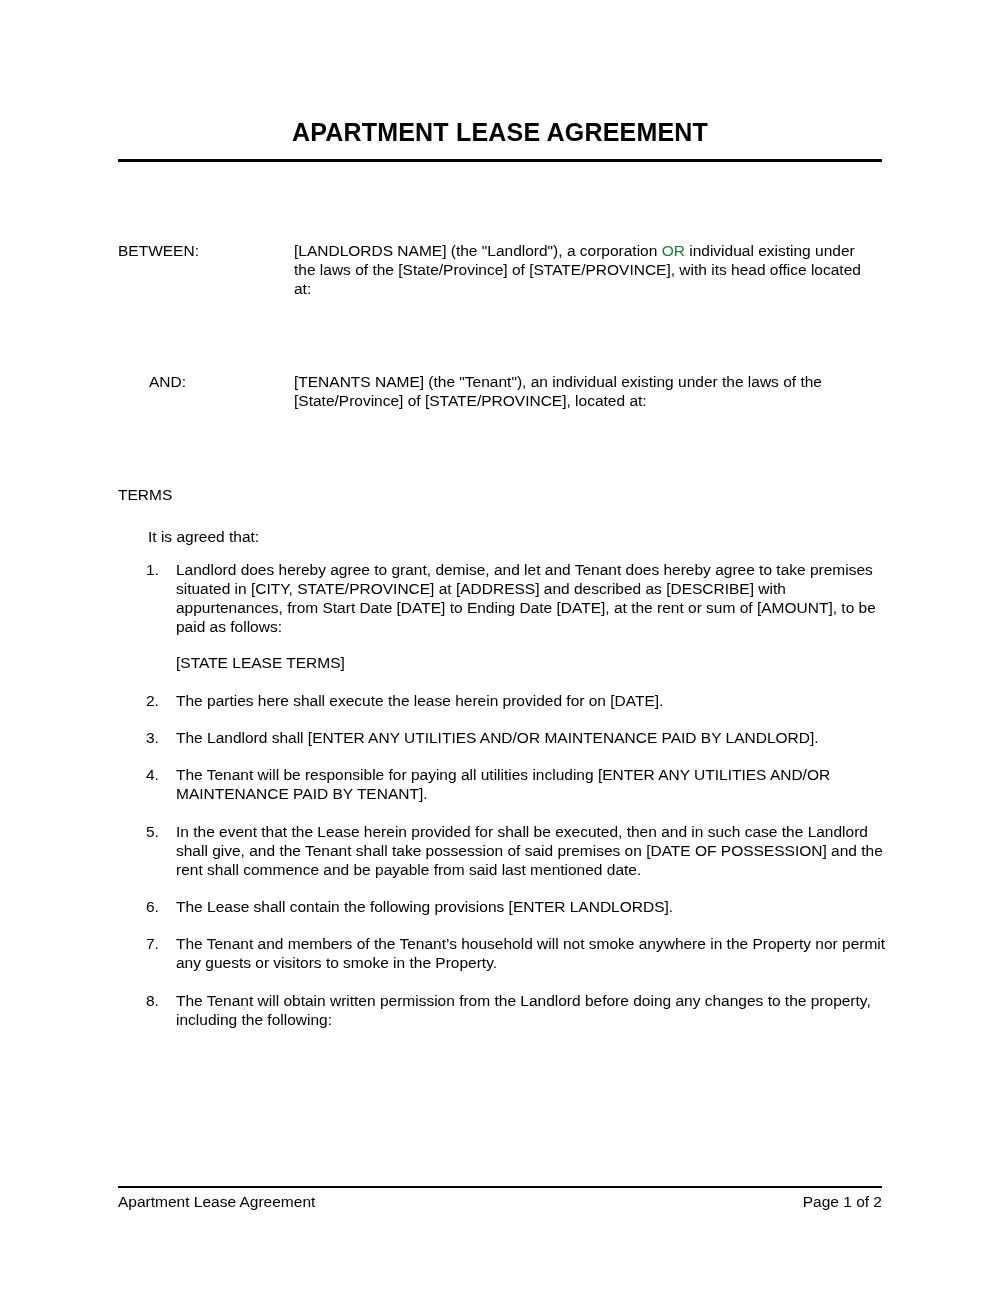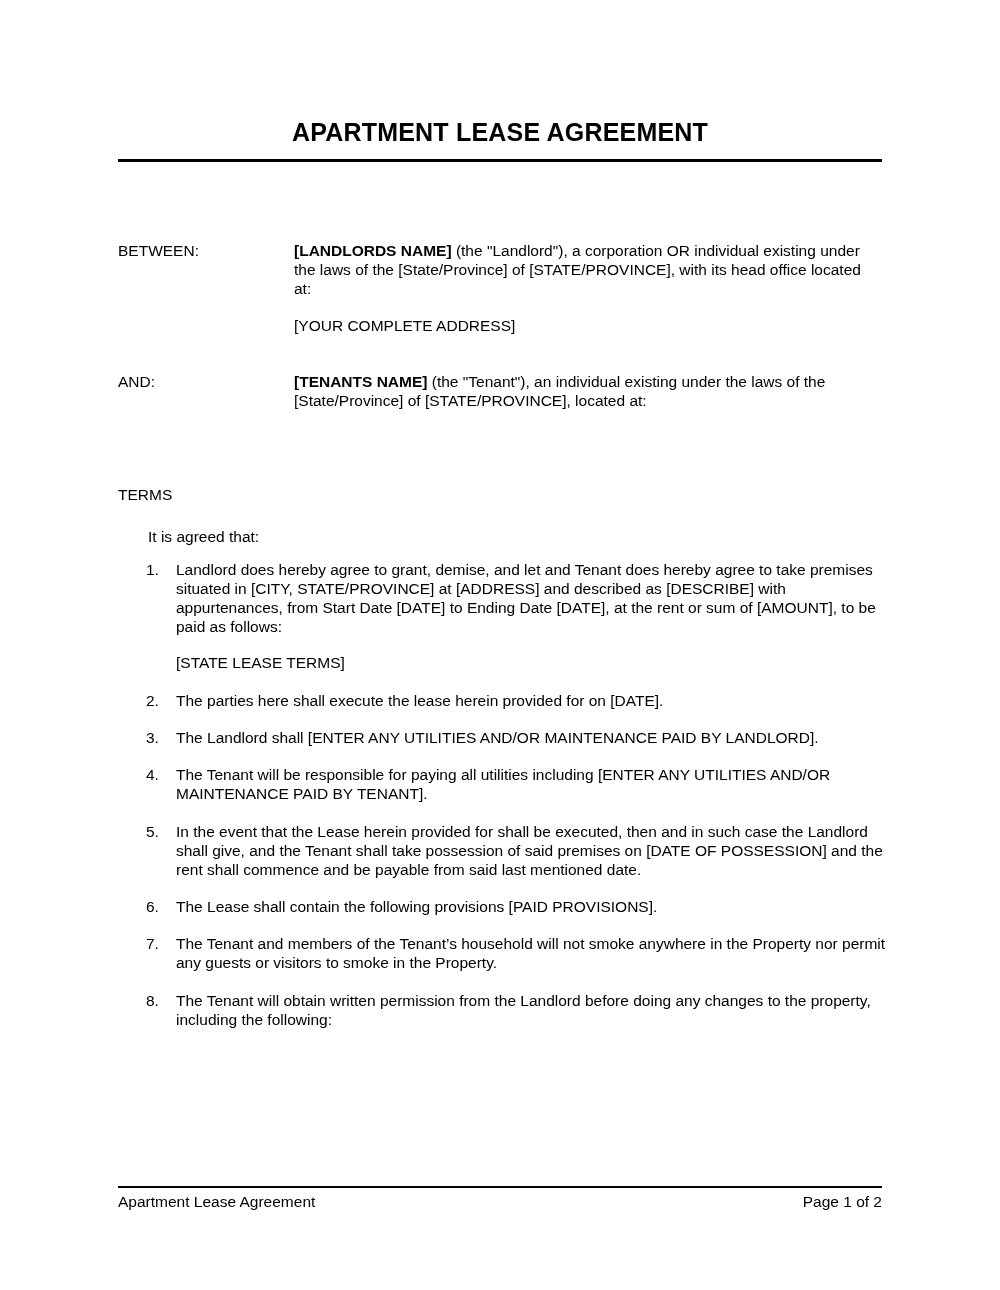--- a/index.html
+++ b/index.html
@@ -3,44 +3,43 @@
 <meta charset="utf-8">
 <style>
   html, body { margin:0; padding:0; background:#fff; }
   body { width:1000px; height:1290px; position:relative; font-family:"Liberation Sans", sans-serif; color:#000; font-size:15.5px; }
   .page { position:absolute; left:118px; top:0; width:764px; height:1290px; }
   .title { position:absolute; top:118px; left:0; width:764px; text-align:center; font-weight:bold; font-size:25px; letter-spacing:0.2px; }
   .title-rule { position:absolute; top:159px; left:0; width:764px; height:3px; background:#000; }
   .p { position:absolute; left:0; line-height:19px; white-space:nowrap; }
   .label { position:absolute; left:0; font-weight:normal; line-height:19px; }
   .party { position:absolute; left:176px; width:580px; line-height:19px; }
-  .b { font-weight:bold; }
-  .gray { color:#000000; }
+  .b { font-weight:normal; }
+  .gray { color:#15803d; }
   .item { position:absolute; left:28px; width:740px; line-height:19px; }
   .num { position:absolute; left:0; width:20px; }
   .txt { position:absolute; left:30px; width:712px; }
   .footer-rule { position:absolute; top:1186px; left:0; width:764px; height:2px; background:#000; }
   .footer-left { position:absolute; top:1192px; left:0; line-height:19px; }
   .footer-right { position:absolute; top:1192px; right:0; line-height:19px; }
 </style>
 </head>
 <body>
 
 <div class="page">
   <div class="title">APARTMENT LEASE AGREEMENT</div>
   <div class="title-rule"></div>
 
 
   <div class="label" style="top:241px;">BETWEEN:</div>
   <div class="party" style="top:241px;">
     <span class="b">[LANDLORDS NAME]</span><span> (the "Landlord"), a corporation </span><span class="gray">OR</span><span> individual existing under the laws of the [State/Province] of [STATE/PROVINCE], with its head office located at:</span>
   </div>
-  <div class="party" style="top:316px;">[YOUR COMPLETE ADDRESS]</div>
 
-  <div class="label" style="top:372px;">AND:</div>
+  <div class="label" style="top:372px;margin-left:31px;">AND:</div>
   <div class="party" style="top:372px;">
     <span class="b">[TENANTS NAME]</span><span> (the "Tenant"), an individual existing under the laws of the [State/Province] of [STATE/PROVINCE], located at:</span>
   </div>
 
   <div class="label" style="top:485px;">TERMS</div>
   <div class="p" style="top:527px;margin-left:30px;">It is agreed that:</div>
 
   <div class="item" style="top:560px;">
     <span class="num">1.</span>
     <span class="txt">Landlord does hereby agree to grant, demise, and let and Tenant does hereby agree to take premises situated in [CITY, STATE/PROVINCE] at [ADDRESS] and described as [DESCRIBE] with appurtenances, from Start Date [DATE] to Ending Date [DATE], at the rent or sum of [AMOUNT], to be paid as follows:</span>
@@ -64,21 +63,21 @@
     <span class="txt">The Tenant will be responsible for paying all utilities including [ENTER ANY UTILITIES AND/OR MAINTENANCE PAID BY TENANT].</span>
   </div>
 
   <div class="item" style="top:822px;">
     <span class="num">5.</span>
     <span class="txt">In the event that the Lease herein provided for shall be executed, then and in such case the Landlord shall give, and the Tenant shall take possession of said premises on [DATE OF POSSESSION] and the rent shall commence and be payable from said last mentioned date.</span>
   </div>
 
   <div class="item" style="top:897px;">
     <span class="num">6.</span>
-    <span class="txt">The Lease shall contain the following provisions [PAID PROVISIONS].</span>
+    <span class="txt">The Lease shall contain the following provisions [ENTER LANDLORDS].</span>
   </div>
 
   <div class="item" style="top:934px;">
     <span class="num">7.</span>
     <span class="txt">The Tenant and members of the Tenant’s household will not smoke anywhere in the Property nor permit any guests or visitors to smoke in the Property.</span>
   </div>
 
   <div class="item" style="top:991px;">
     <span class="num">8.</span>
     <span class="txt">The Tenant will obtain written permission from the Landlord before doing any changes to the property, including the following:</span>

